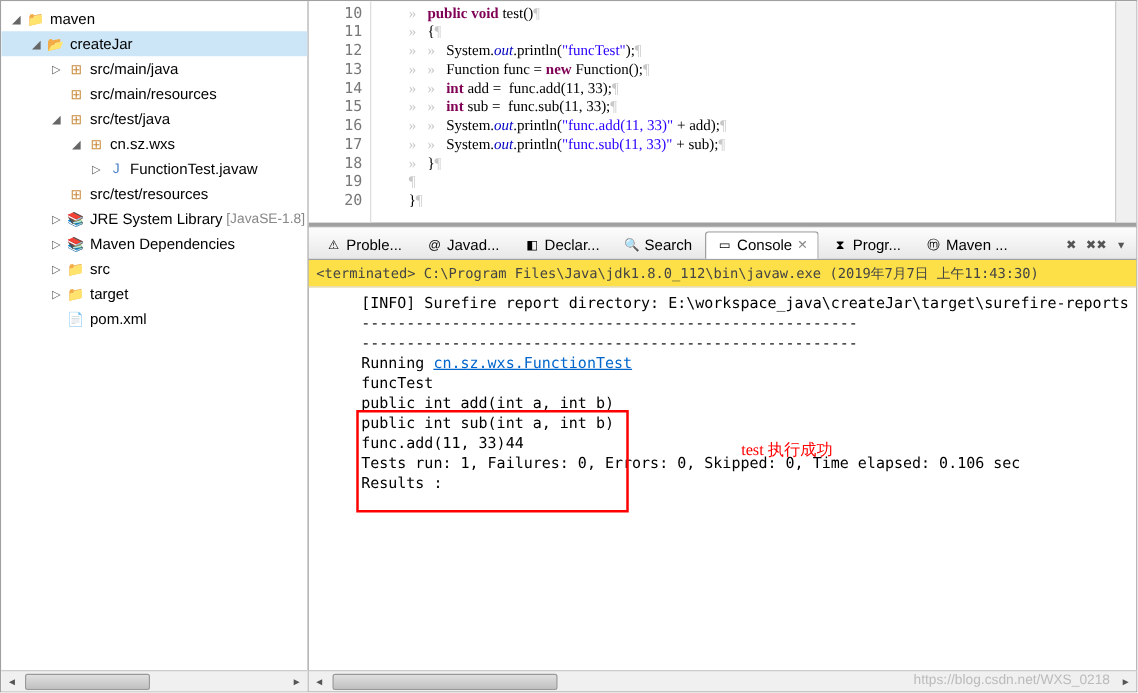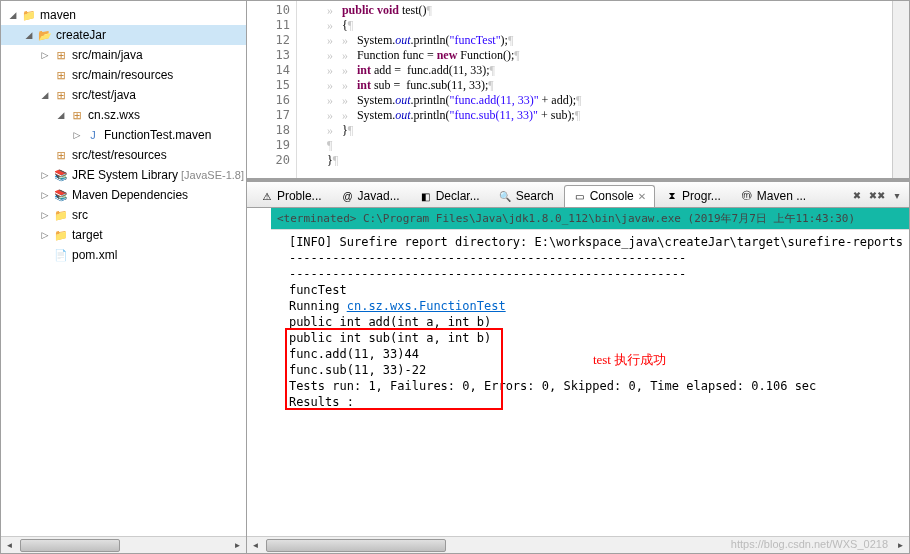--- a/index.html
+++ b/index.html
@@ -27,21 +27,21 @@
 .field { color: #0000c0; font-style: italic; }
 .ws { color: #c8c8c8; }
 .bottom { flex: 1; display: flex; flex-direction: column; border-top: 1px solid #a0a0a0; }
 .tabs { display: flex; background: linear-gradient(#fdfdfd, #e8e8e8); border-bottom: 1px solid #a0a0a0; padding: 2px 4px 0; align-items: center; height: 26px; }
 .tab { display: flex; align-items: center; padding: 2px 8px; border: 1px solid transparent; border-bottom: none; margin-right: 1px; cursor: pointer; height: 22px; border-radius: 3px 3px 0 0; }
 .tab.active { background: #fff; border-color: #a0a0a0; }
 .tab-icon { width: 14px; height: 14px; margin-right: 3px; display: inline-flex; align-items: center; justify-content: center; font-size: 10px; }
 .close-x { margin-left: 4px; color: #888; font-size: 10px; }
 .toolbar-icons { margin-left: auto; display: flex; gap: 4px; }
 .tb-icon { width: 16px; height: 16px; display: inline-flex; align-items: center; justify-content: center; font-size: 10px; color: #555; cursor: pointer; }
-.console-header { padding: 3px 6px; font-family: Consolas, monospace; font-size: 11px; color: #444; border-bottom: 1px solid #ddd; background: #14b8a6; margin-left: 24px; }
+.console-header { padding: 3px 6px; font-family: Consolas, monospace; font-size: 11px; color: #444; border-bottom: 1px solid #ddd; background: #fde047; }
 .console-body { flex: 1; overflow: auto; font-family: Consolas, monospace; font-size: 12px; padding: 4px 6px; line-height: 16px; position: relative; margin-left: 36px; }
 .console-line { white-space: pre; }
 .link { color: #0066cc; text-decoration: underline; }
 .red-box { position: absolute; border: 2px solid #ff0000; }
 .red-text { color: #ff0000; position: absolute; font-family: "Microsoft YaHei"; font-size: 13px; }
 .scrollbar-h { height: 17px; background: #f0f0f0; border-top: 1px solid #ccc; display: flex; align-items: center; }
 .sb-track { flex: 1; height: 15px; position: relative; }
 .sb-thumb { position: absolute; height: 13px; top: 1px; background: linear-gradient(#e0e0e0, #c0c0c0); border: 1px solid #999; border-radius: 2px; }
 .sb-btn { width: 17px; height: 15px; display: flex; align-items: center; justify-content: center; font-size: 8px; color: #555; }
 .v-scroll { width: 17px; background: #f0f0f0; border-left: 1px solid #ccc; }
@@ -79,21 +79,21 @@
         <span>src/test/java</span>
       </div>
       <div class="tree-item" style="padding-left:52px">
         <span class="expander">◢</span>
         <span class="icon pkg-icon">⊞</span>
         <span>cn.sz.wxs</span>
       </div>
       <div class="tree-item" style="padding-left:68px">
         <span class="expander">▷</span>
         <span class="icon java-icon">J</span>
-        <span>FunctionTest.maven</span>
+        <span>FunctionTest.javaw</span>
       </div>
       <div class="tree-item" style="padding-left:36px">
         <span class="expander"></span>
         <span class="icon pkg-icon">⊞</span>
         <span>src/test/resources</span>
       </div>
       <div class="tree-item" style="padding-left:36px">
         <span class="expander">▷</span>
         <span class="icon lib-icon">📚</span>
         <span>JRE System Library</span>
@@ -196,26 +196,25 @@
           <span class="tb-icon">✖✖</span>
           <span class="tb-icon">▾</span>
         </div>
       </div>
       <div class="console-header">&lt;terminated&gt; C:\Program Files\Java\jdk1.8.0_112\bin\javaw.exe (2019年7月7日 上午11:43:30)</div>
       <div class="console-body" id="console-body">
         <div class="console-line">[INFO] Surefire report directory: E:\workspace_java\createJar\target\surefire-reports</div>
           <div class="console-line"></div>
           <div class="console-line">-------------------------------------------------------</div>
           <div class="console-line">-------------------------------------------------------</div>
+          <div class="console-line">Running <span class="link">cn.sz.wxs.FunctionTest</span></div>
           <div class="console-line">funcTest</div>
-          <div class="console-line">Running <span class="link">cn.sz.wxs.FunctionTest</span></div>
           <div class="console-line">public int add(int a, int b)</div>
           <div class="console-line">public int sub(int a, int b)</div>
           <div class="console-line">func.add(11, 33)44</div>
-          <div class="console-line">func.sub(11, 33)-22</div>
           <div class="console-line">Tests run: 1, Failures: 0, Errors: 0, Skipped: 0, Time elapsed: 0.106 sec</div>
           <div class="console-line"></div>
           <div class="console-line">Results :</div>
           <div class="red-box" style="left:2px;top:98px;width:218px;height:82px"></div>
         <div class="red-text" style="left:310px;top:122px">test 执行成功</div>
       </div>
       <div class="scrollbar-h">
         <span class="sb-btn">◄</span>
         <div class="sb-track">
             <div class="sb-thumb" style="left:2px;width:180px"></div>

